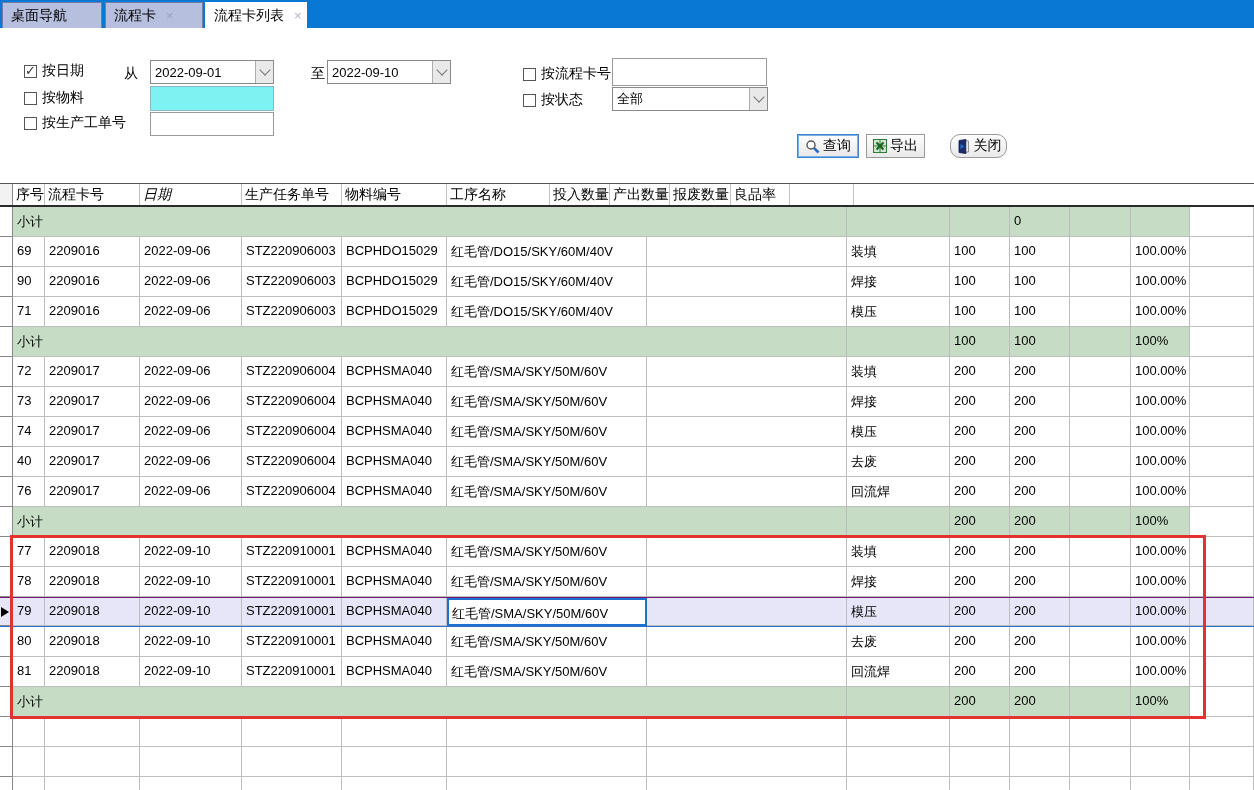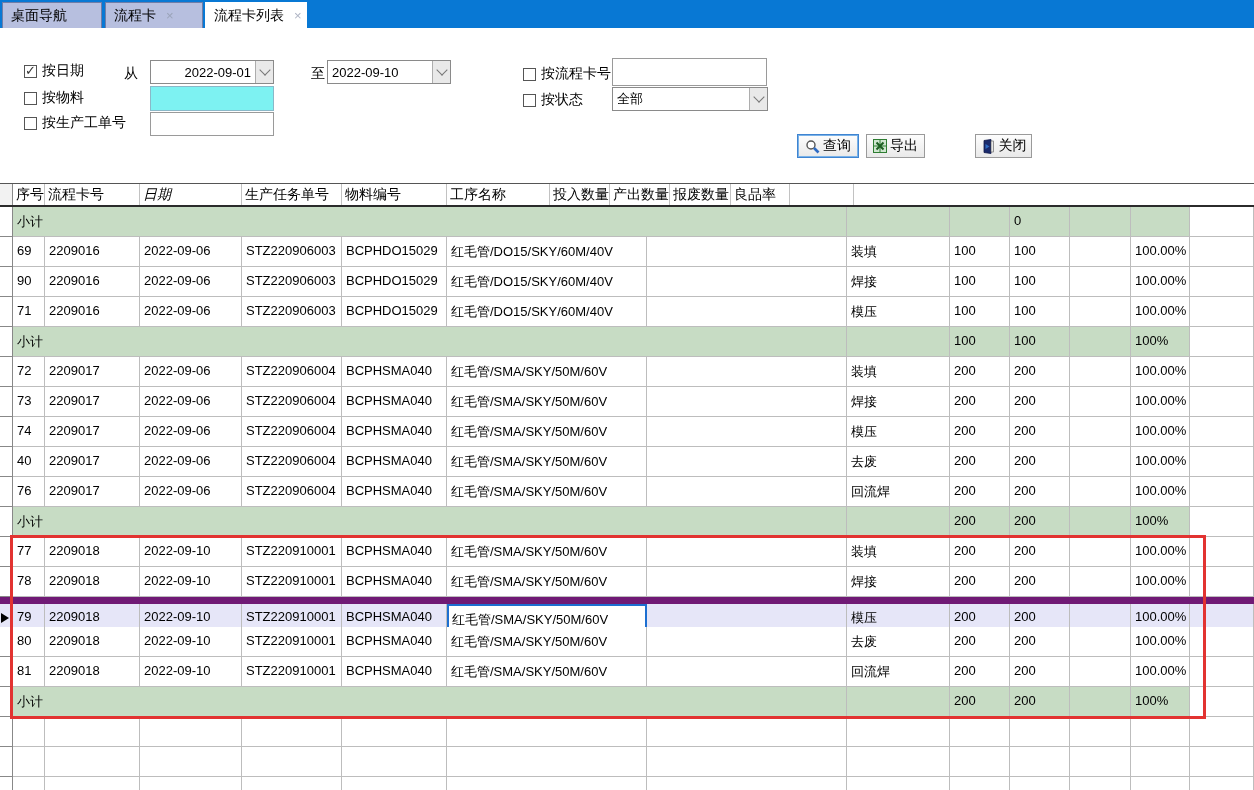--- a/index.html
+++ b/index.html
@@ -44,21 +44,21 @@
            border-right:1px solid #c2c2c2; }
   .hcell.ind { border-right:1px solid #888; background:#f2f2f2; }
   .row { display:flex; height:30px; }
   .cell { padding:6px 3px 0 4px; font-size:13px; white-space:nowrap; overflow:hidden;
           border-right:1px solid #bdbdbd; border-bottom:1px solid #bdbdbd; background:#fff; }
   .cell.ind { border-right:1px solid #888; border-bottom:1px solid #888; background:#fff; position:relative; }
   .cell.ind .ptr { position:absolute; left:1px; top:9px; width:0; height:0;
                    border-left:8px solid #000; border-top:5px solid transparent; border-bottom:5px solid transparent; }
   .row.subtotal .cell:not(.extra):not(.ind) { background:#c7dcc4; }
   .row.sel .cell:not(.focus) { background:#e6e6f8; }
-  .row.sel { border-top:7px solid #701a75; border-bottom:1px solid #2f71c9; height:30px; }
+  .row.sel { border-top:1px solid #701a75; border-bottom:1px solid #2f71c9; height:30px; }
   .row.sel .cell { height:28px; padding-top:5px; }
   .row.sel .cell.ind { background:#e6e6f8; }
   .cell.focus { background:#fff; border:2px solid #1d6fd1; padding:4px 2px 0 3px; }
   .cell.extra { background:#fff; }
 
   #redbox { position:absolute; border:3px solid #e23331; pointer-events:none; }
 </style>
 </head>
 <body>
 
@@ -76,21 +76,21 @@
       <span>流程卡列表</span>
       <span class="x">×</span>
     </div>
   </div>
 
   <div class="chkrow" style="left:24px; top:62px;">
     <span class="chk on"></span>
     <span class="lbl">按日期</span>
   </div>
   <span class="lbl" style="position:absolute; left:124px; top:65px;">从</span>
-  <div class="combo" style="left:150px; top:60px; width:124px; height:24px;text-align:right;">
+  <div class="combo" style="left:150px; top:60px; width:124px; height:24px;">
     <span class="val">2022-09-01</span>
     <span class="btn"></span>
   </div>
   <span class="lbl" style="position:absolute; left:311px; top:65px;">至</span>
   <div class="combo" style="left:327px; top:60px; width:124px; height:24px;">
     <span class="val">2022-09-10</span>
     <span class="btn"></span>
   </div>
 
   <div class="chkrow" style="left:24px; top:89px;">
@@ -129,21 +129,21 @@
   </div>
   <div class="tbtn" style="left:866px; width:59px;">
     <svg width="14" height="14" viewBox="0 0 14 14">
       <rect x="0.5" y="0.5" width="13" height="13" fill="#cfe6cf" stroke="#2e7d32"></rect>
       <line x1="0.5" y1="7" x2="13.5" y2="7" stroke="#2e7d32"></line>
       <line x1="7" y1="0.5" x2="7" y2="13.5" stroke="#2e7d32"></line>
       <path d="M3.5 3.5 L10.5 10.5 M10.5 3.5 L3.5 10.5" stroke="#1b5e20" stroke-width="2"></path>
     </svg>
     <span>导出</span>
   </div>
-  <div class="tbtn" style="left:975px; width:57px;">
+  <div class="tbtn" style="left:950px; width:57px;border-radius:10px;">
     <svg width="15" height="15" viewBox="0 0 15 15">
       <path d="M3 1.5 L10 0.5 L10 14.5 L3 13.5 Z" fill="#1a2a6c" stroke="#10194a" stroke-width="0.8"></path>
       <rect x="10" y="2" width="2.5" height="11" fill="#e8e8e8" stroke="#555" stroke-width="0.6"></rect>
       <path d="M8.5 7.5 L4.5 5 L4.5 10 Z" fill="#2e6bc4"></path>
     </svg>
     <span>关闭</span>
   </div>
 
   <div id="grid">
       <div class="hrow">

